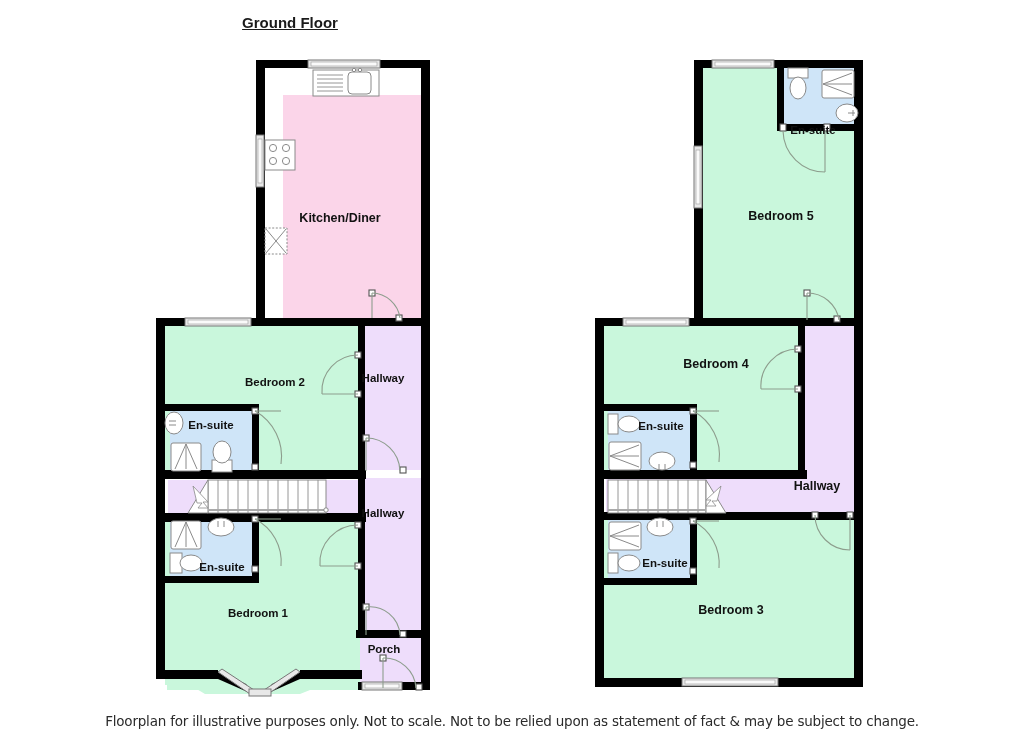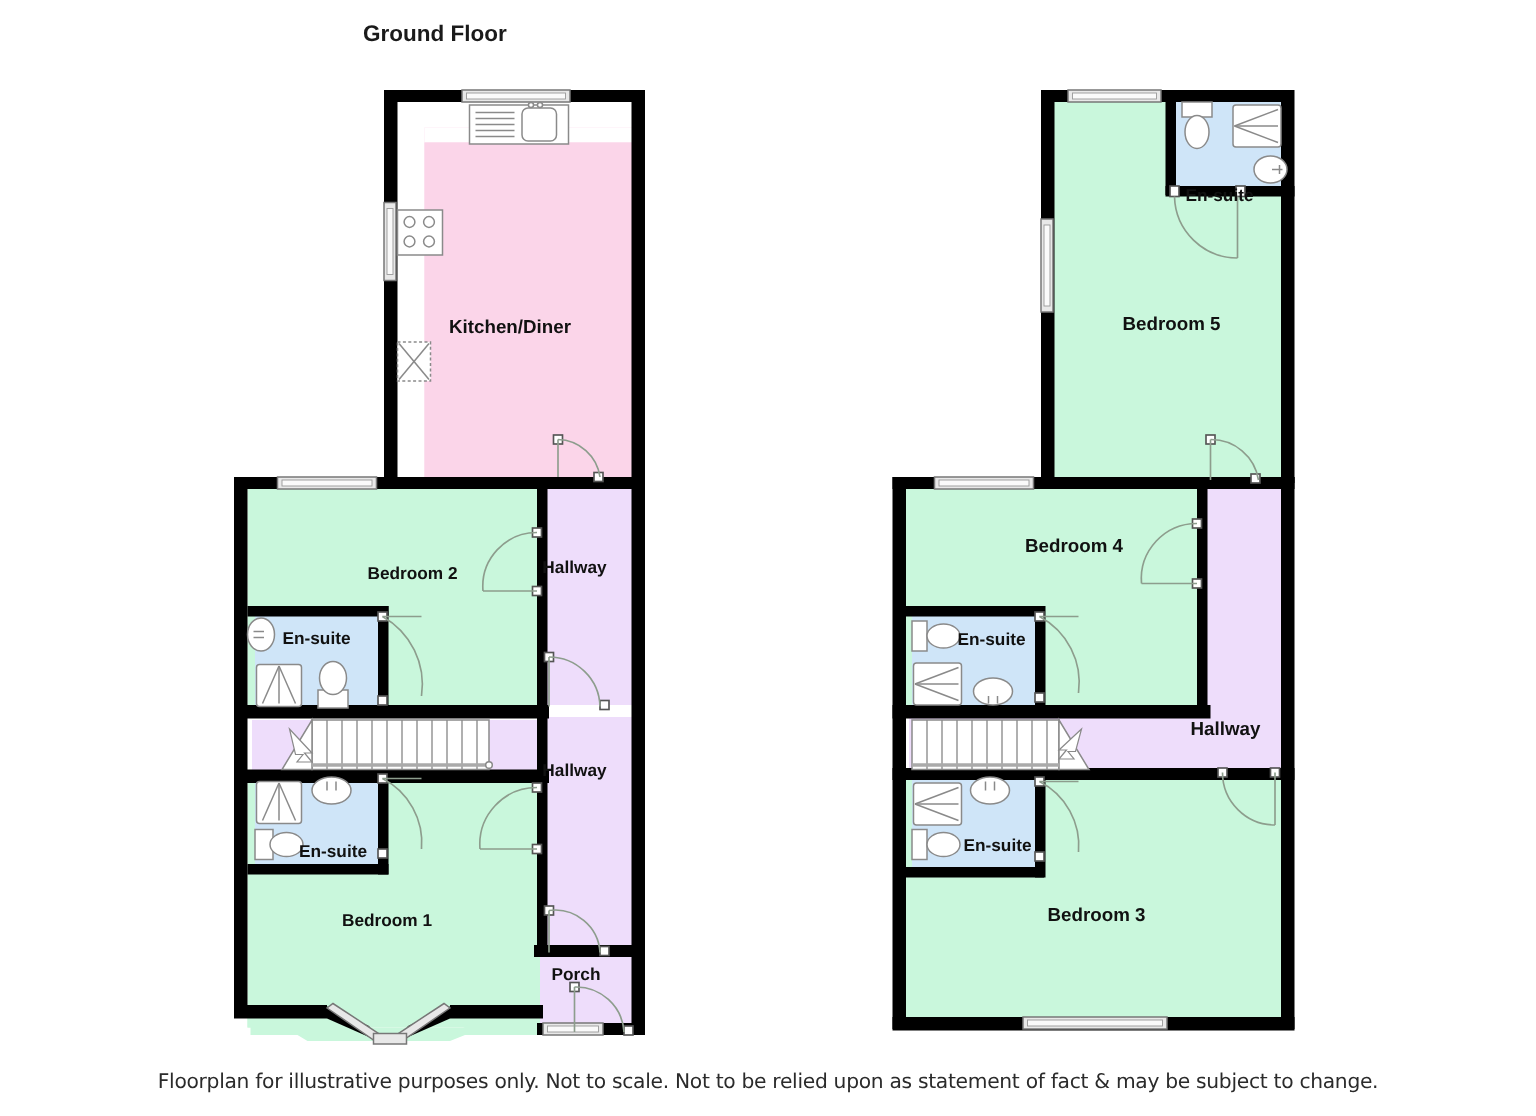--- a/index.html
+++ b/index.html
@@ -10,20 +10,21 @@
     overflow:hidden;
   }
   #page{position:relative;width:1024px;height:744px;}
   .floor-title{
     position:absolute;
     font-size:15px;
     font-weight:bold;
     color:#1a1a1a;
     text-align:center;
     white-space:nowrap;
+    text-decoration:underline;
   }
   #ground-title{left:190px;top:14px;width:200px;}
   #first-title{left:630px;top:14px;width:200px;}
   .plan-svg{position:absolute;top:0;left:0;}
   #disclaimer{
     position:absolute;
     left:0;top:713px;width:1024px;
     text-align:center;
     font-size:13.5px;
     color:#2b2b2b;

